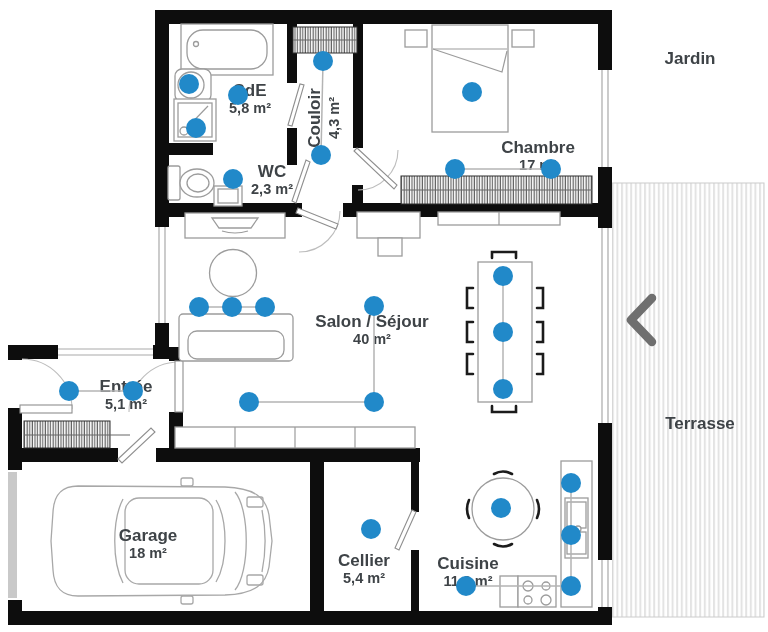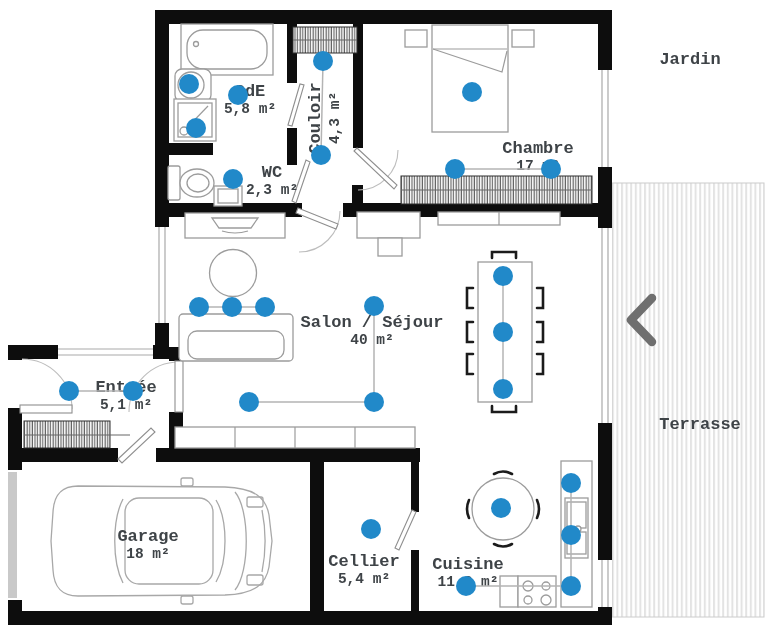--- a/index.html
+++ b/index.html
@@ -1,17 +1,17 @@
 <!DOCTYPE html>
 <html><head>
 <meta charset="utf-8">
 <style>
   html,body{margin:0;padding:0;background:#ffffff;}
   .stage{position:relative;width:768px;height:632px;background:#ffffff;overflow:hidden;
-         font-family:Liberation Mono, monospace;}
+         font-family:Liberation Sans, sans-serif;}
   svg{display:block;}
   .wall{fill:#0d0d0d;}
   .furn{fill:#ffffff;stroke:#9c9c9c;stroke-width:1.3;}
   .furn-line{fill:none;stroke:#9c9c9c;stroke-width:1.2;}
   .chair{fill:none;stroke:#1b1b1b;stroke-width:2.6;stroke-linecap:round;}
   .door-leaf{fill:#ffffff;stroke:#8f8f8f;stroke-width:1.1;}
   .door-arc{fill:none;stroke:#bdbdbd;stroke-width:1.1;}
   .win{fill:#ffffff;}
   .win-line{stroke:#a9a9a9;stroke-width:1.2;}
   .closet{stroke:#2f2f2f;stroke-width:1;}

